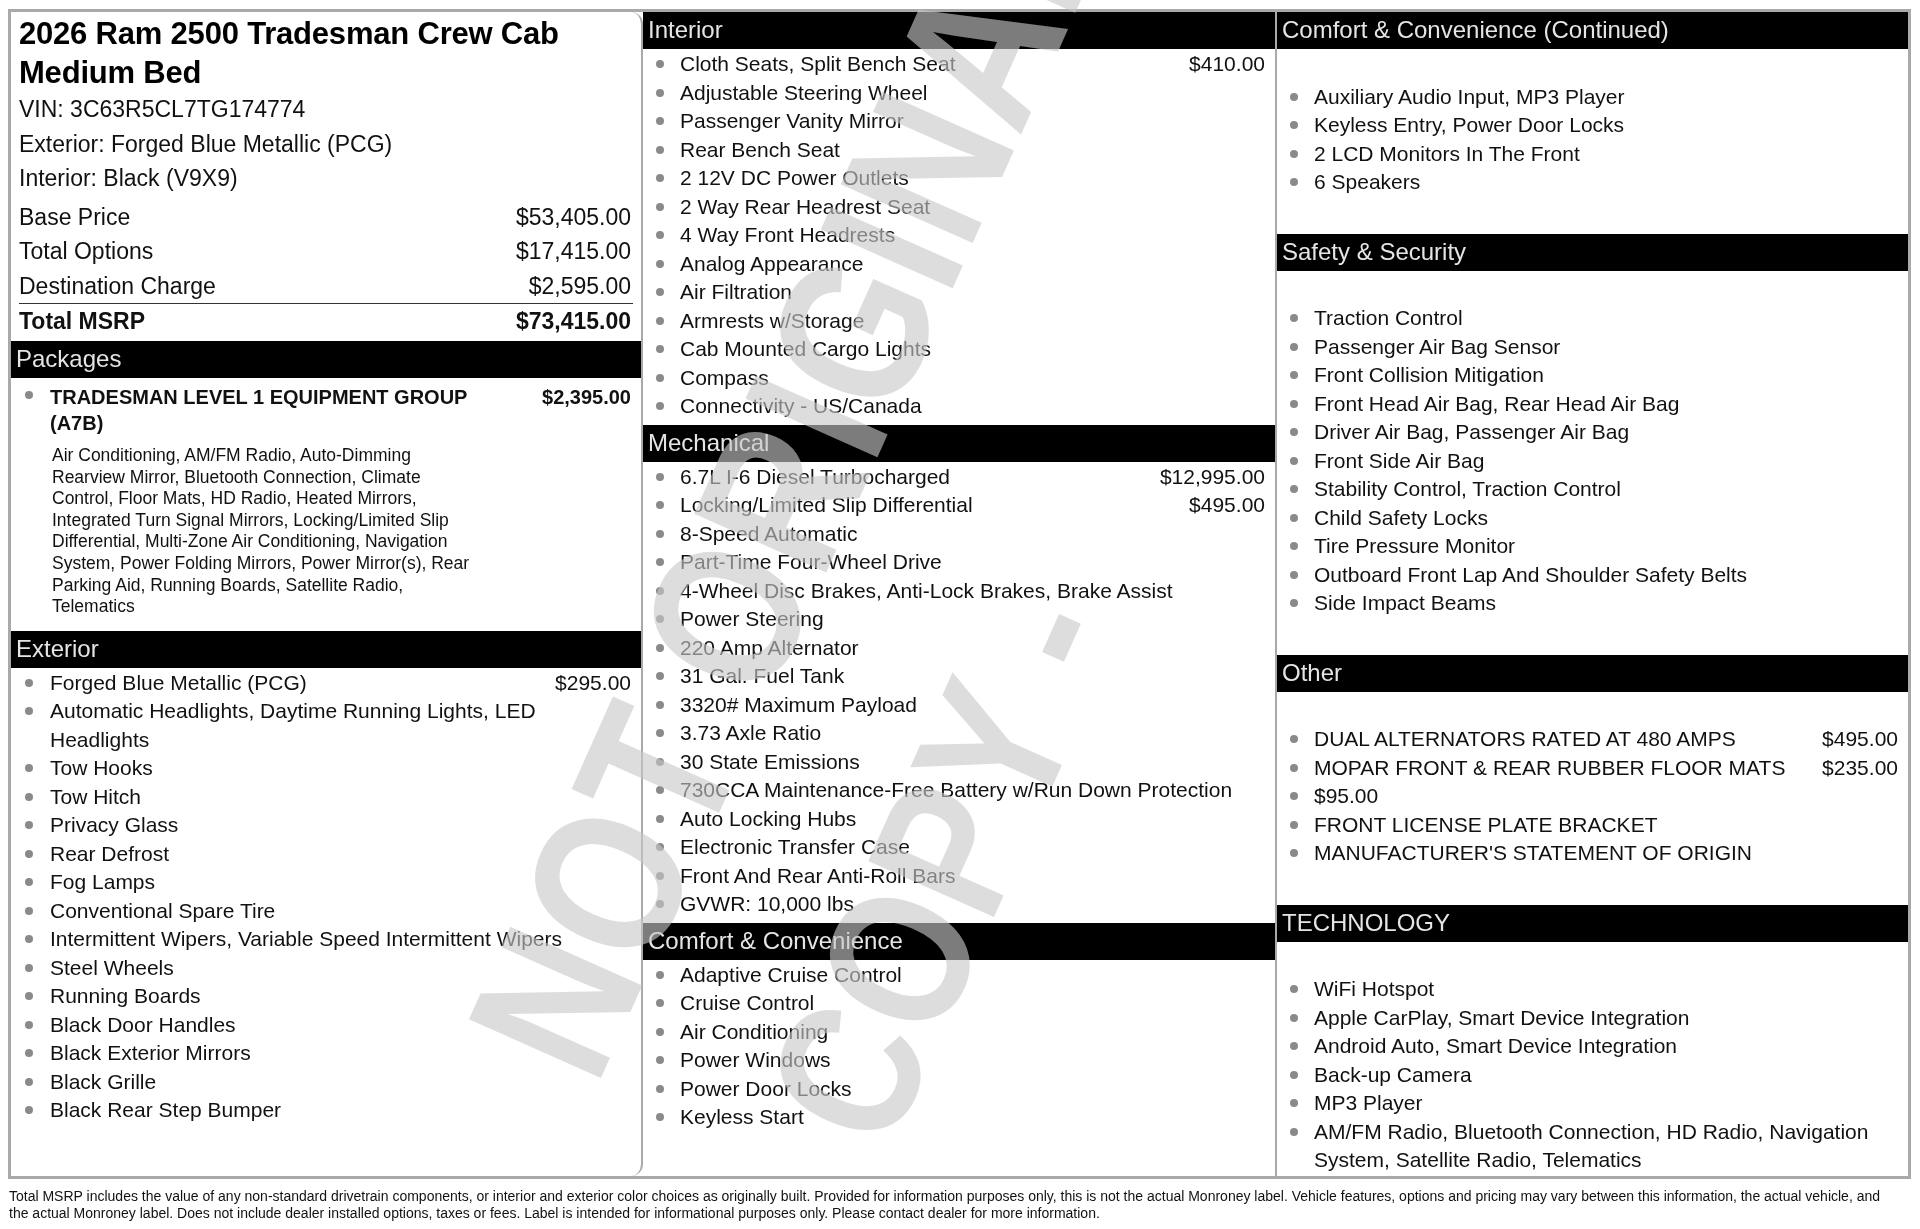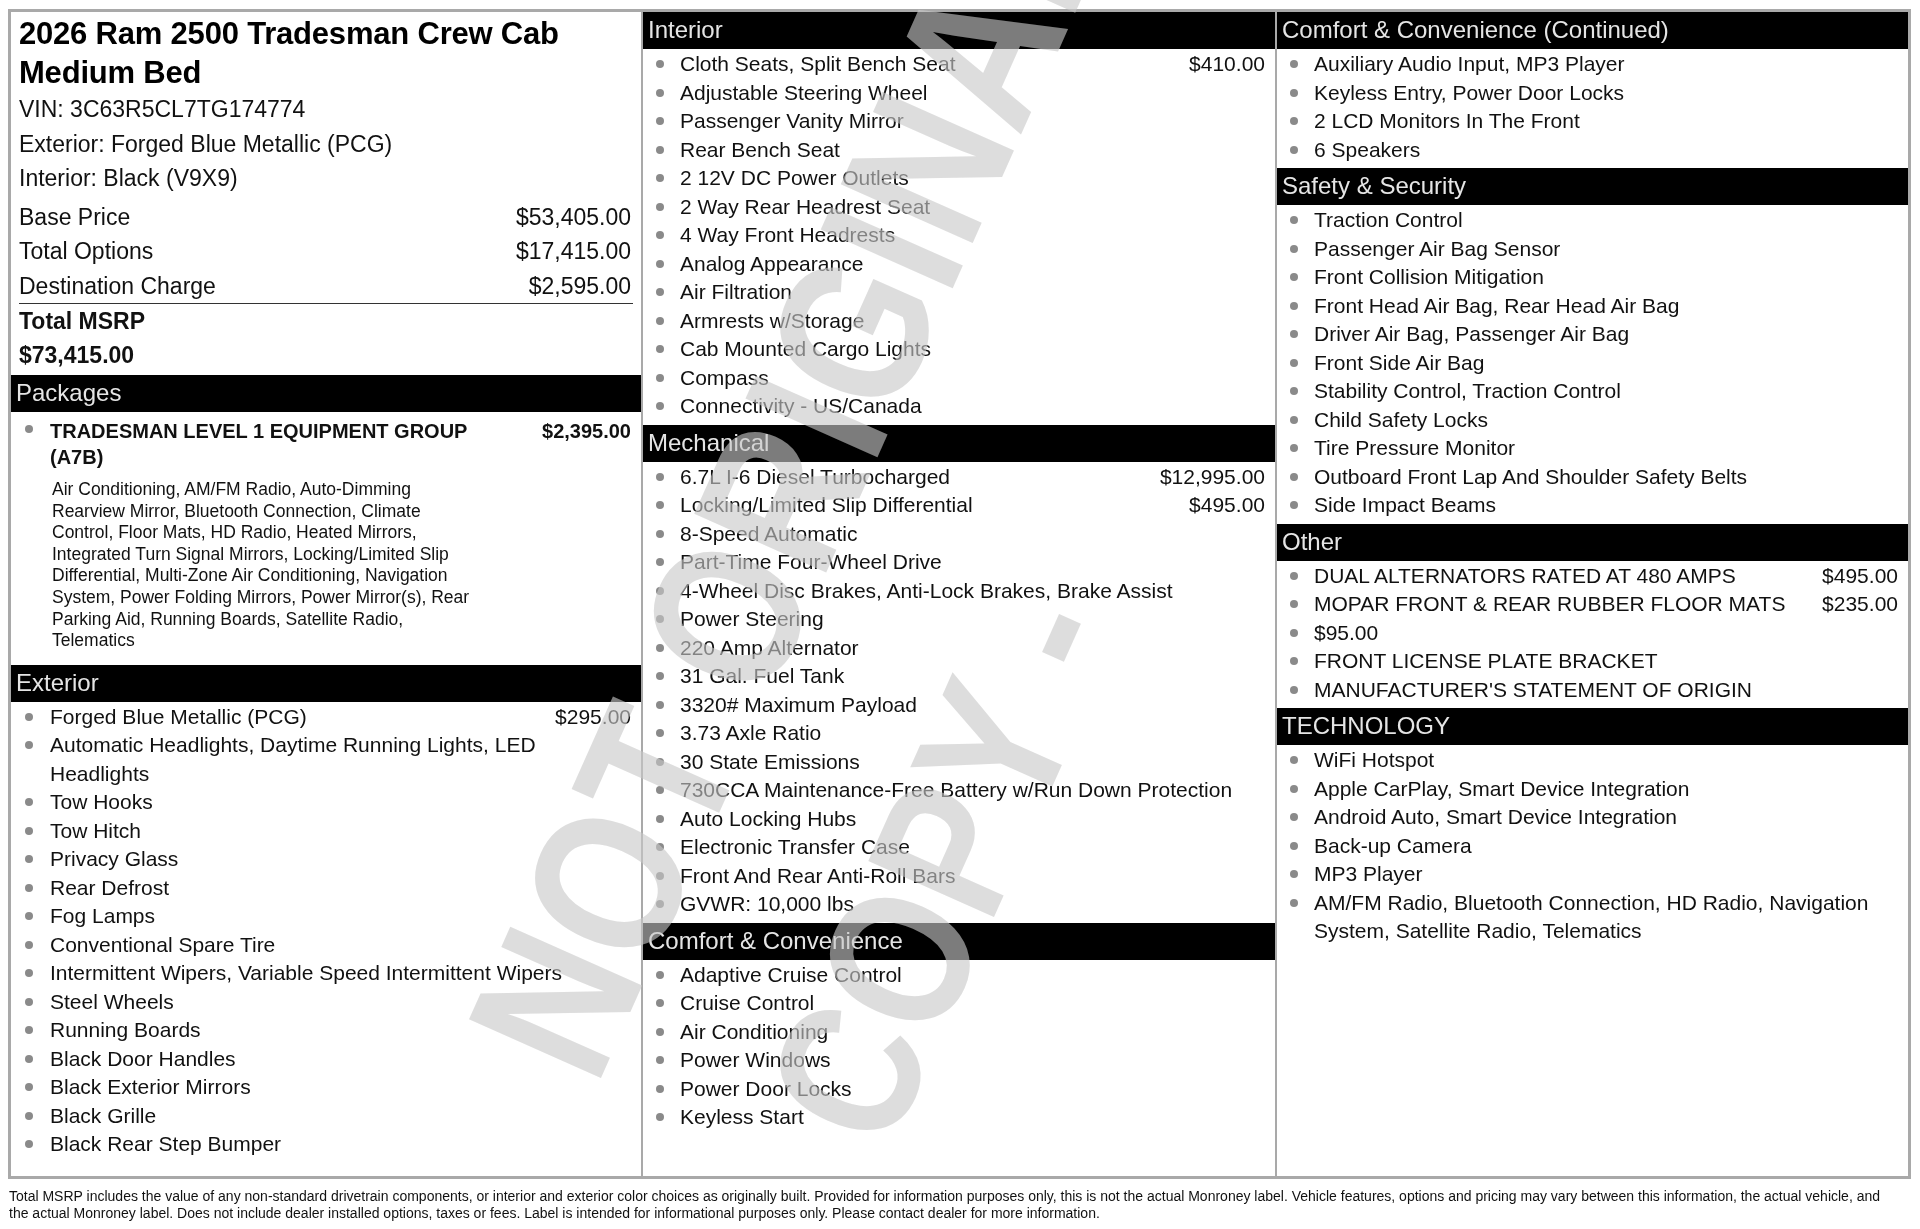--- a/index.html
+++ b/index.html
@@ -4,30 +4,30 @@
 <style>
   * { box-sizing: border-box; margin: 0; padding: 0; }
   html, body { width: 1920px; height: 1229px; background: #ffffff; overflow: hidden; }
   body { font-family: "Liberation Sans", "DejaVu Sans", sans-serif; color: #111; position: relative; }
 
   .sticker {
     position: absolute; left: 8px; top: 9px; width: 1903px; height: 1170px;
     border: 3px solid #a9a9a9; background: #fff; display: flex;
   }
   .col { position: relative; height: 100%; display: flex; flex-direction: column; }
-  .col1 { width: 632px; border-right: 2px solid #a9a9a9; }
+  .col1 { width: 632px; border-right: 2px solid #a9a9a9; border-radius: 12px; }
   .col2 { width: 634px; border-right: 2px solid #a9a9a9; }
-  .col3 { flex: 1; }
+  .col3 { flex: 1; justify-content: space-between; }
 
   .vehicle-head { padding: 2px 8px 0 8px; }
   .vehicle-title { font-size: 31px; font-weight: bold; line-height: 39px; letter-spacing: -0.2px; color: #000; }
   .spec-line { font-size: 23px; line-height: 34.5px; color: #111; }
   .price-table { margin-top: 4px; }
   .price-row { display: flex; justify-content: space-between; font-size: 23px; line-height: 34.5px; padding-right: 2px; }
-  .price-row.total { border-top: 1.5px solid #333; font-weight: bold; line-height: 34px; flex-direction: column; }
+  .price-row.total { border-top: 1.5px solid #333; font-weight: bold; line-height: 34px; }
 
   .sec-header {
     background: #000; color: #e5e5e5; font-size: 24px; line-height: 36px; height: 37px;
     padding-left: 5px; margin-top: 3px; white-space: nowrap;
   }
   .col .sec-header:first-child { margin-top: 0; }
   .items { list-style: none; padding: 1px 0 1px 0; }
   .item {
     position: relative; display: flex; justify-content: space-between; align-items: flex-start;
     font-size: 21px; line-height: 28.5px; padding-left: 37px; padding-right: 10px;

